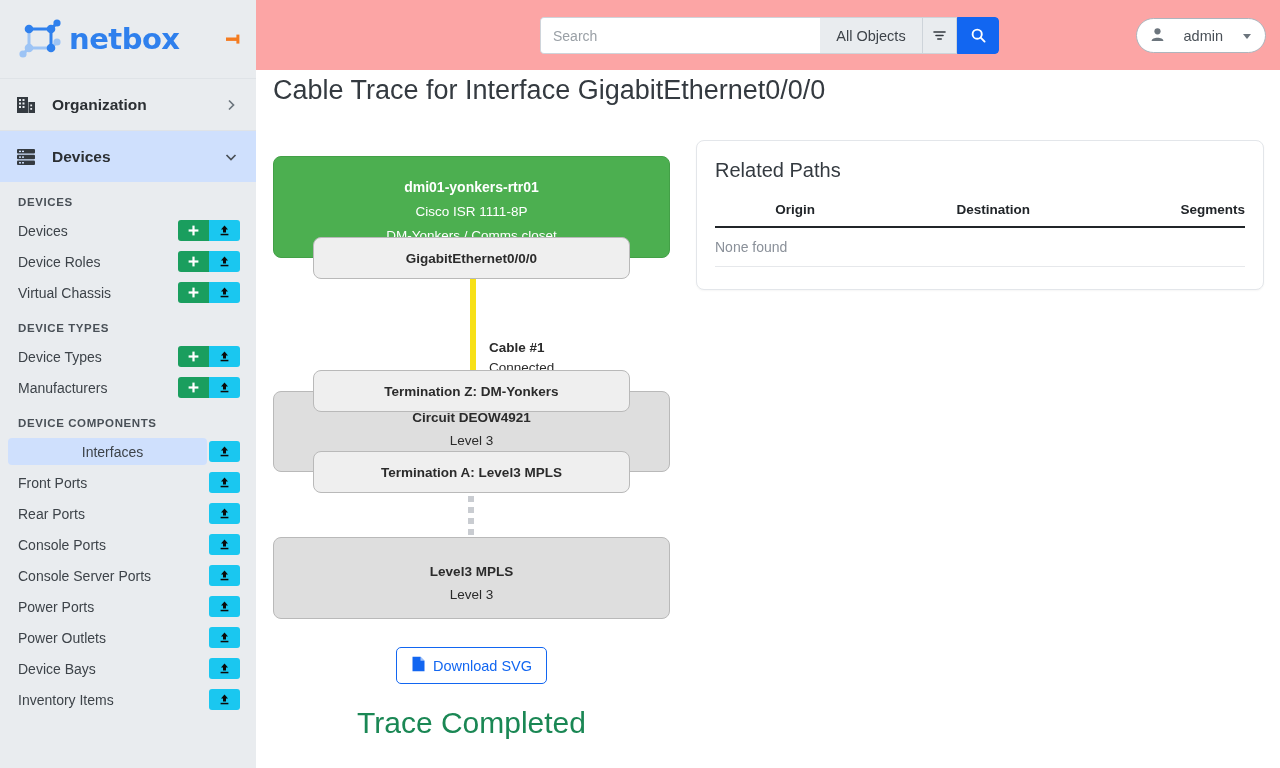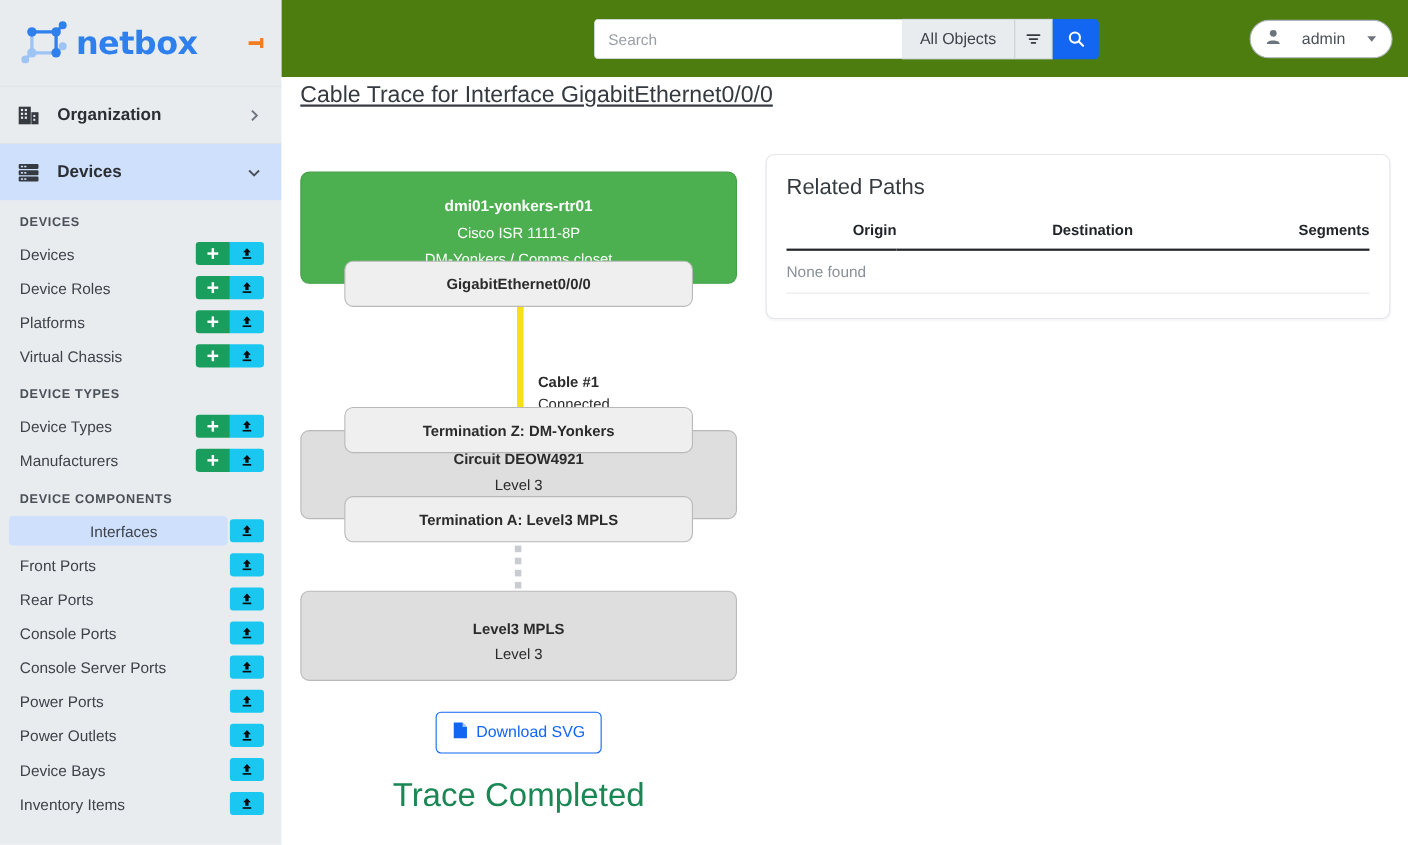--- a/index.html
+++ b/index.html
@@ -75,21 +75,21 @@
   }
   .mini-add { background: #1a9e5e; border-radius: 3px 0 0 3px; }
   .mini-up  { background: #1ac7f0; border-radius: 0 3px 3px 0; }
   .mini-up.solo { border-radius: 3px; }
   .mini-btn svg { display: block; }
 
   
   #topbar {
     position: absolute; left: 256px; top: 0;
     width: 1024px; height: 70px;
-    background: #4d7c0f;
+    background: #fca5a5;
   }
   .search-wrap {
     position: absolute; left: 284px; top: 17px;
     display: flex; height: 37px;
     border-radius: 4px; overflow: hidden;
   }
   .search-input {
     width: 280px; height: 37px;
     border: 1px solid #ced4da; border-right: none;
     border-radius: 4px 0 0 4px;
@@ -126,24 +126,23 @@
   }
 
   
   #main {
     position: absolute; left: 256px; top: 70px;
     width: 1024px; height: 698px;
     background: #ffffff;
     overflow: hidden;
   }
   #page-title {
-    font-size: 21px; font-weight: normal; color: #343a40;
+    font-size: 27px; font-weight: normal; color: #343a40;
     margin: 0; padding: 5px 0 0 17px;
     font-family: "Liberation Sans", sans-serif;
-    text-decoration: underline;
   }
 
   
   #trace-col { position: absolute; left: 17px; top: 86px; width: 397px; }
   .node {
     border-radius: 8px;
     text-align: center;
     position: relative;
   }
   .node .n-title { font-weight: bold; }
@@ -344,39 +343,20 @@
             <svg width="13" height="13" viewBox="0 0 13 13" fill="#0b0b0b">
               <polygon points="6.5,1.6 10,5.4 8,5.4 8,8.6 5,8.6 5,5.4 3,5.4"></polygon>
               <rect x="2.6" y="9.8" width="7.8" height="1.5"></rect>
             </svg>
           </div>
         </div>
       </div>
       <div class="nav-row">
         <div class="nav-link">
           <span>Device Roles</span>
-        </div>
-        <div class="btn-grp">
-          <div class="mini-btn mini-add">
-            <svg width="13" height="13" viewBox="0 0 13 13" fill="#ffffff">
-              <rect x="5.4" y="1.6" width="2.2" height="9.8"></rect>
-              <rect x="1.6" y="5.4" width="9.8" height="2.2"></rect>
-            </svg>
-          </div>
-          <div class="mini-btn mini-up">
-            <svg width="13" height="13" viewBox="0 0 13 13" fill="#0b0b0b">
-              <polygon points="6.5,1.6 10,5.4 8,5.4 8,8.6 5,8.6 5,5.4 3,5.4"></polygon>
-              <rect x="2.6" y="9.8" width="7.8" height="1.5"></rect>
-            </svg>
-          </div>
-        </div>
-      </div>
-      <div class="nav-row">
-        <div class="nav-link">
-          <span>Platforms</span>
         </div>
         <div class="btn-grp">
           <div class="mini-btn mini-add">
             <svg width="13" height="13" viewBox="0 0 13 13" fill="#ffffff">
               <rect x="5.4" y="1.6" width="2.2" height="9.8"></rect>
               <rect x="1.6" y="5.4" width="9.8" height="2.2"></rect>
             </svg>
           </div>
           <div class="mini-btn mini-up">
             <svg width="13" height="13" viewBox="0 0 13 13" fill="#0b0b0b">

